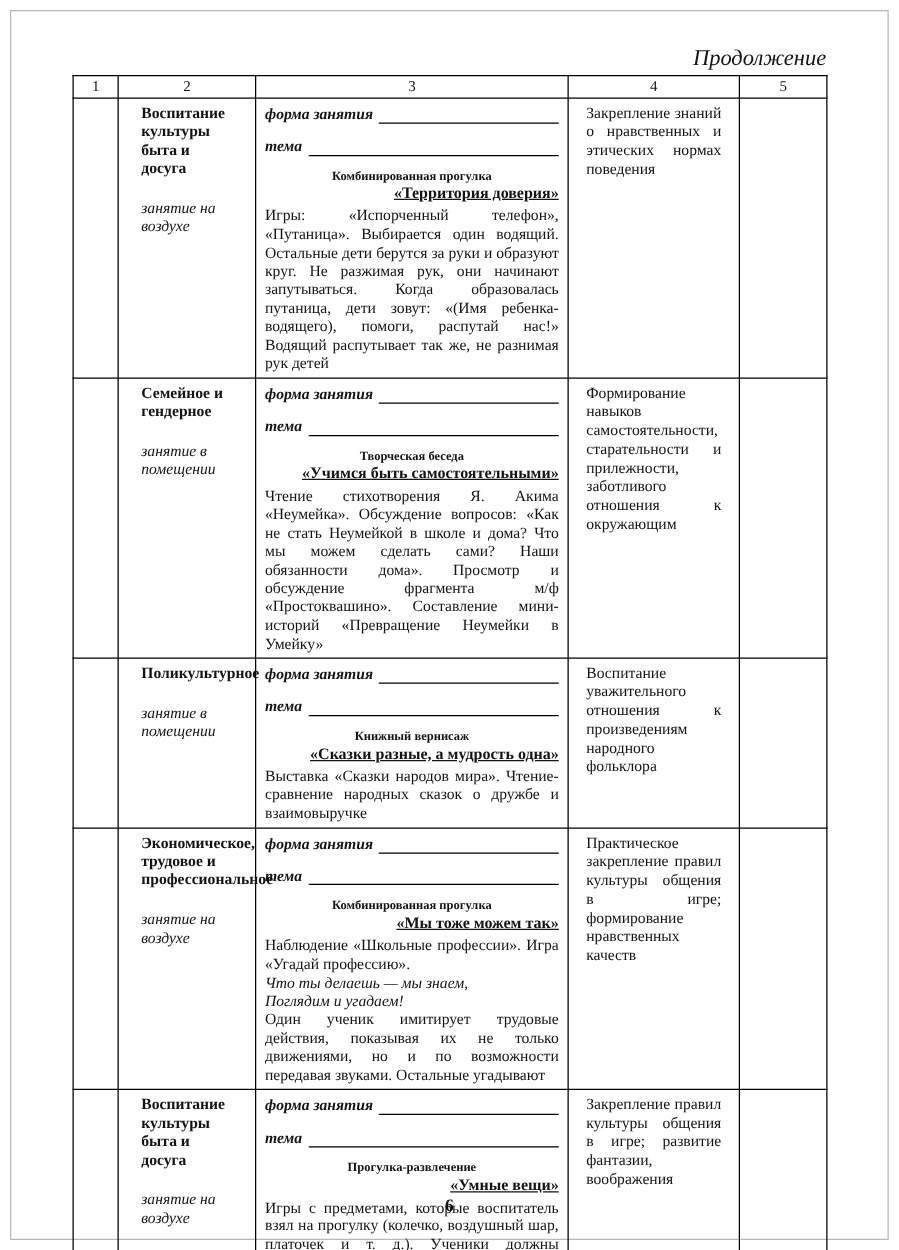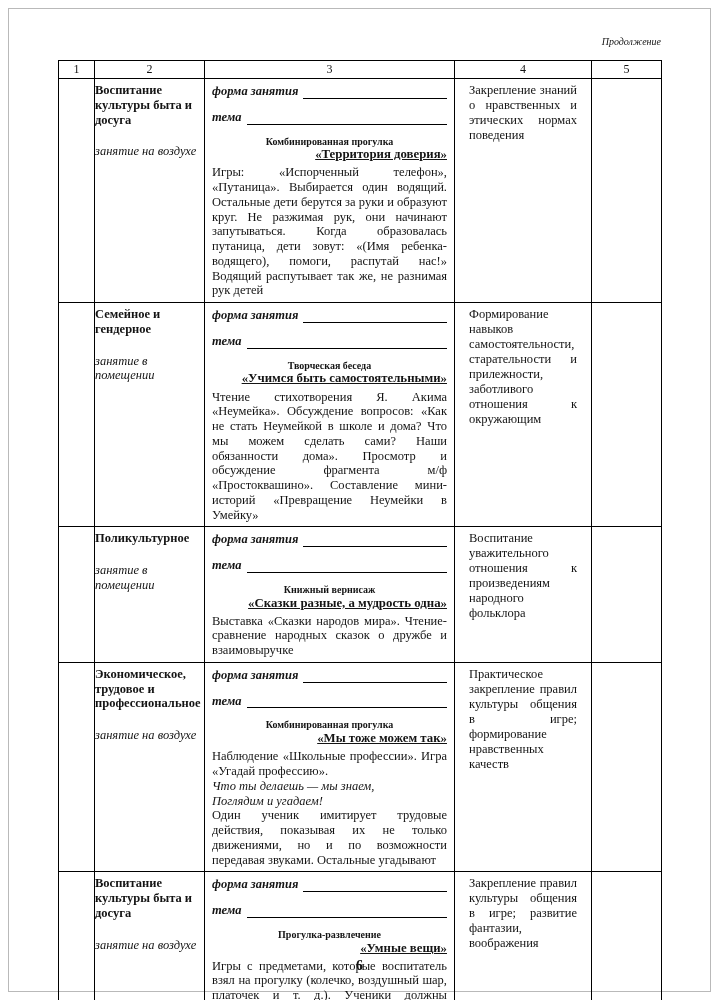--- a/index.html
+++ b/index.html
@@ -14,21 +14,21 @@
   .page-border {
     position: absolute;
     left: 8px; top: 8px; right: 8px; bottom: 8px;
     border: 1px solid #b9b9b9;
     pointer-events: none;
   }
   .continuation {
     position: absolute;
     top: 36px; right: 58px;
     font-style: italic;
-    font-size: 10px;
+    font-size: 18px;
   }
   table.schedule {
     position: absolute;
     left: 58px; top: 60px;
     border-collapse: collapse;
     table-layout: fixed;
     width: 603px;
   }
   table.schedule td, table.schedule th {
     border: 1px solid #000;
@@ -40,21 +40,21 @@
   col.c3 { width: 250px; }
   col.c4 { width: 137px; }
   col.c5 { width: 70px; }
   tr.head th {
     height: 16px;
     text-align: center;
     vertical-align: middle;
     font-size: 12px;
     padding: 1px 0;
   }
-  td.dir { padding: 4px 0; font-size: 12.5px; line-height: 1.18; }
+  td.dir { padding: 4px 18px; font-size: 12.5px; line-height: 1.18; }
   .dir-title { font-weight: bold; }
   .dir-mode { font-style: italic; margin-top: 17px; }
   td.act { padding: 5px 7px 4px; font-size: 12.5px; line-height: 1.18; }
   .form-row {
     display: flex;
     align-items: flex-end;
     font-weight: bold;
     margin-bottom: 11px;
     font-style: italic;
   }

